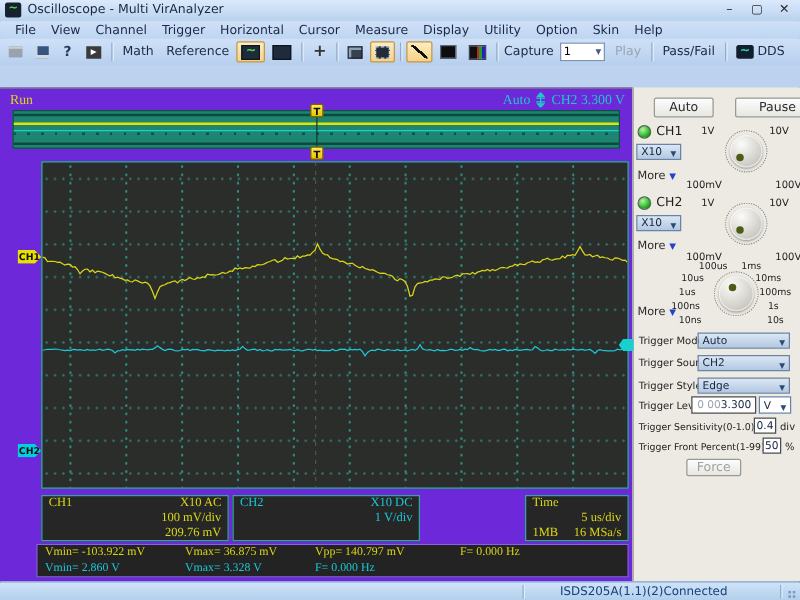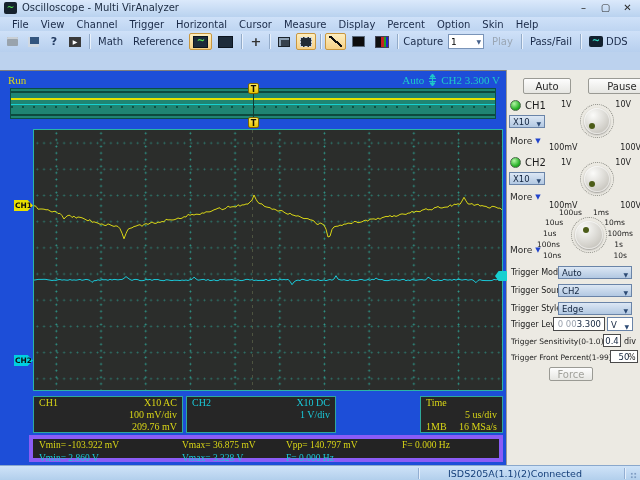--- a/index.html
+++ b/index.html
@@ -44,21 +44,21 @@
   #capture-combo .arr{font-size:6px;color:#44608a;}
   .disabled-text{color:#9aa6b4 !important;}
   
   #tabbar{left:0;top:52px;width:640px;height:18px;background:#bcd2ee;}
   .tabscroll{top:56px;font-size:8px;color:#51698c;}
   .tab{top:54px;height:16px;border:1px solid #8f9a7a;border-bottom:none;border-radius:3px 6px 0 0;
        display:flex;align-items:center;font-size:10px;font-weight:bold;color:#3c3420;padding:0 8px;box-sizing:border-box;}
   .tab .ticon{width:12px;height:9px;background:#17222e;border-radius:2px;color:#56e056;
               font-size:8px;line-height:7px;text-align:center;margin-right:4px;font-weight:bold;}
   
-  #panel{left:0;top:70px;width:506px;height:395px;background:#1d4ed8;border-top:1px solid #7e7e7e;box-sizing:border-box;}
+  #panel{left:0;top:70px;width:506px;height:395px;background:#6d28d9;border-top:1px solid #7e7e7e;box-sizing:border-box;}
   .serif{font-family:"Liberation Serif",serif;}
   #run-label{left:8px;top:3px;color:#d9d616;font-size:11px;}
   #trig-readout{right:6px;top:3px;color:#1ec8c8;font-size:11px;display:flex;align-items:center;gap:4px;}
   #strip{left:10px;top:17px;width:486px;height:31px;background:#1f8573;border:1px solid #0c4f43;box-sizing:border-box;}
   #strip .dline{position:absolute;left:0;width:100%;height:2px;background:#0d4a3e;}
   #strip #ovl-ch1{position:absolute;left:0;top:9px;width:100%;height:2px;background:#e6e300;}
   #strip #ovl-ch2{position:absolute;left:0;top:15px;width:100%;height:1px;background:#17d0d0;}
   #strip #ovl-ticks{position:absolute;left:0;top:17px;width:100%;height:2px;
         background:repeating-linear-gradient(90deg,rgba(6,60,50,.7) 0 2px,transparent 2px 11px);}
   .tmark{width:11px;height:11px;background:linear-gradient(#ffe95e,#e8c400);border:1px solid #7e6400;
@@ -73,25 +73,25 @@
      background:repeating-linear-gradient(rgba(120,130,90,.45) 0 3px,transparent 3px 7px);}
   .chtag{width:19px;height:11px;font-size:7.5px;font-weight:bold;color:#101010;line-height:11px;text-align:center;
          clip-path:polygon(0 0,72% 0,100% 50%,72% 100%,0 100%);z-index:6;}
   #trig-level-marker{left:495px;top:200px;width:12px;height:10px;background:#17d0d0;
          clip-path:polygon(100% 0,30% 0,0 50%,30% 100%,100% 100%);z-index:6;}
   .infobox{top:325px;height:37px;border:1px solid #2fa89a;background:#262626;box-sizing:border-box;
            font-size:10px;line-height:12px;padding:0 5px;}
   .infobox .row{display:flex;justify-content:space-between;}
   .ch1col{color:#d9d616;}
   .ch2col{color:#1ac8d8;}
-  #measbox{left:29px;top:364px;width:474px;height:27px;border:4px solid #8b5cf6;background:#232323;
+  #measbox{left:29px;top:364px;width:474px;height:27px;border:1px solid #8b5cf6;background:#232323;
            box-sizing:border-box;font-size:9.5px;line-height:13px;padding:0 6px;}
   .measrow{display:flex;}
   .measrow span{display:inline-block;}
-  .mc0{width:112px;} .mc1{width:104px;margin-left:31px;} .mc2{width:116px;}
+  .mc0{width:112px;} .mc1{width:104px;} .mc2{width:116px;}
   
   #sidebar{left:506px;top:70px;width:134px;height:395px;background:#eceae3;border-left:1px solid #9a9a94;box-sizing:border-box;}
   .sbtn{background:linear-gradient(#fdfdfd,#e6e6e2);border:1px solid #9a9a94;border-radius:2px;
         font-size:10px;color:#2a2a2a;display:flex;align-items:center;justify-content:center;box-sizing:border-box;}
   .led{width:9px;height:9px;border-radius:50%;border:1px solid #4c6b4c;
        background:radial-gradient(circle at 35% 30%,#b2f5a4,#25b125 65%,#0f7d0f);}
   .ledlabel{font-size:10px;color:#1d1d1d;margin-left:4px;}
   .sel{background:linear-gradient(#dce7f4,#b2c8e2);border:1px solid #6a84a8;font-size:8.5px;color:#12243e;
        display:flex;align-items:flex-end;justify-content:space-between;padding:0 3px;box-sizing:border-box;}
   .sel .arr{font-size:6px;color:#2c4a74;}
@@ -125,21 +125,21 @@
 
 <div class="abs" id="menubar">
   <span class="menu-item">File</span>
   <span class="menu-item">View</span>
   <span class="menu-item">Channel</span>
   <span class="menu-item">Trigger</span>
   <span class="menu-item">Horizontal</span>
   <span class="menu-item">Cursor</span>
   <span class="menu-item">Measure</span>
   <span class="menu-item">Display</span>
-  <span class="menu-item">Percent</span>
+  <span class="menu-item">Utility</span>
   <span class="menu-item">Option</span>
   <span class="menu-item">Skin</span>
   <span class="menu-item">Help</span>
 </div>
 
 <div class="abs" id="toolbar">
   <div class="tbtn">
       <span class="i-doc"></span>
     </div>
   <div class="tbtn">
@@ -395,21 +395,21 @@
     <span>3.300</span>
   </div>
   <div class="sel abs" style="left:100px;top:247px;width:26px;height:14px;background:#fff;">
     <span>V</span>
     <span class="arr">▼</span>
   </div>
   <span class="trglabel" style="left:4px;top:267px;font-size:7.5px;">Trigger Sensitivity(0-1.0)</span>
   <div class="numbox" style="left:96px;top:264px;width:18px;height:13px;">0.4</div>
   <span class="trglabel" style="left:117px;top:267px;">div</span>
   <span class="trglabel" style="left:4px;top:283px;font-size:7.5px;">Trigger Front Percent(1-99)</span>
-  <div class="numbox" style="left:103px;top:280px;width:28px;height:13px;">50</div>
+  <div class="numbox" style="left:103px;top:280px;width:15px;height:13px;">50</div>
   <span class="trglabel" style="left:121px;top:283px;">%</span>
   <div class="abs sbtn" style="left:42px;top:297px;width:44px;height:14px;color:#a2a29c;">Force</div>
 </div>
 
 <div class="abs" id="statusbar">
   <span class="abs" style="left:6px;top:16px;">Ready</span>
   <div class="ssep" style="left:418px;"></div>
   <span class="abs" style="left:424px;top:2px;color:#16407a;margin-left:24px;">ISDS205A(1.1)(2)Connected</span>
   <div class="ssep" style="left:624px;"></div>
   <div class="abs" style="left:630px;top:6px;width:7px;height:7px;

